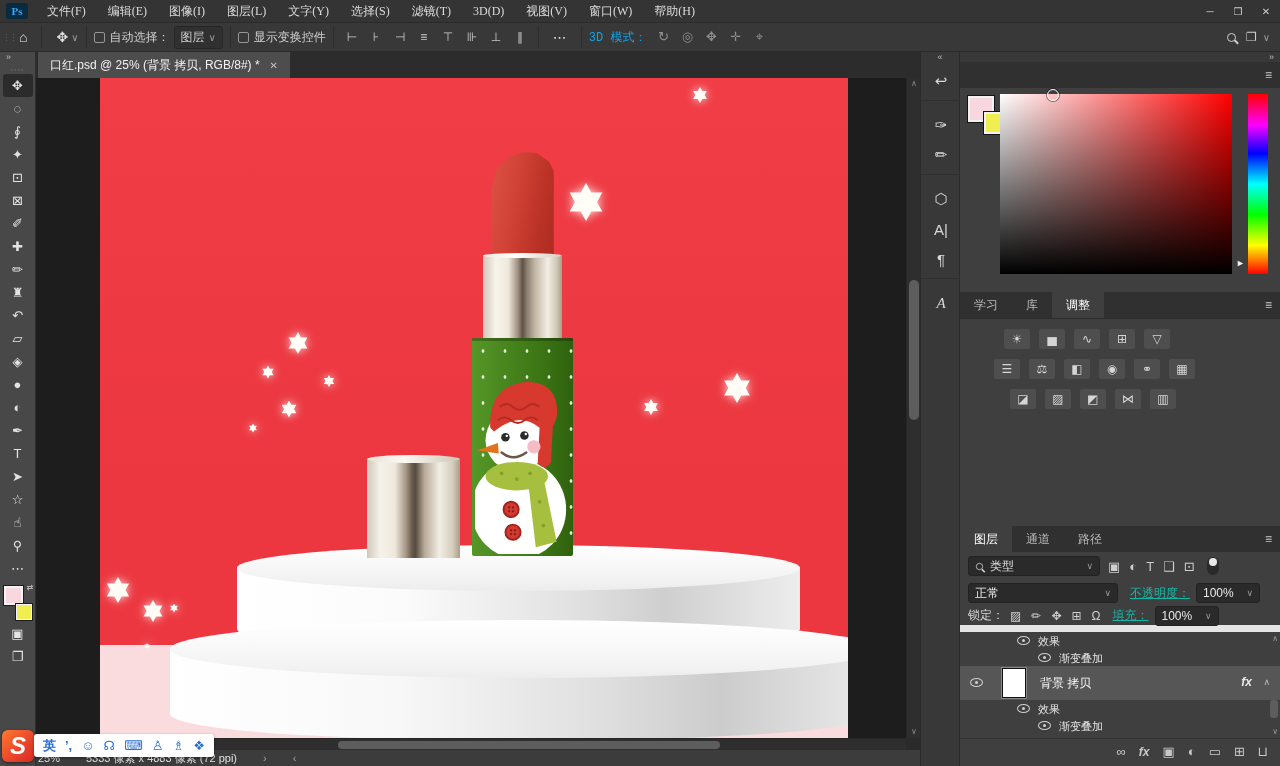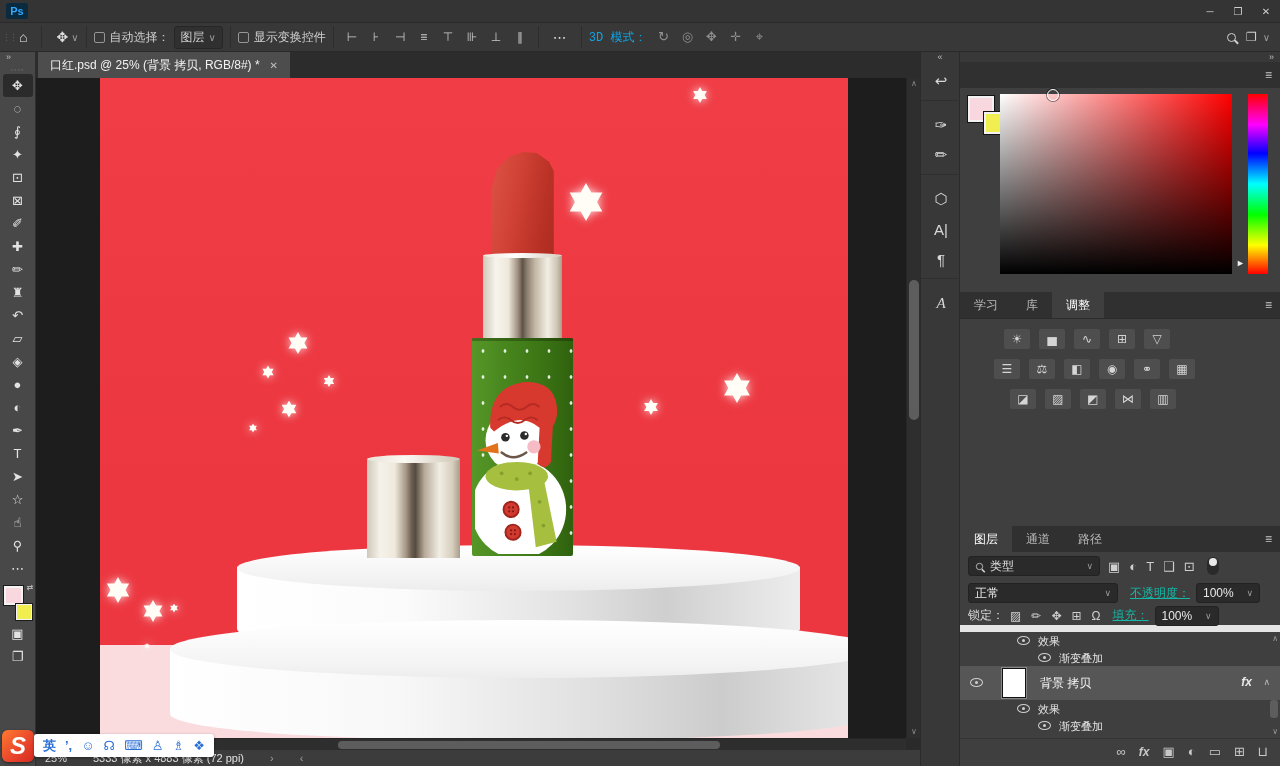--- a/index.html
+++ b/index.html
@@ -2,21 +2,21 @@
 <html><head>
 <meta charset="utf-8">
 <style>
   * { margin:0; padding:0; box-sizing:border-box; }
   html,body { width:1280px; height:766px; background:#1e1e1e; overflow:hidden;
     font-family:"Liberation Sans","DejaVu Sans",sans-serif; font-size:12px; color:#d6d6d6; }
   #app { position:relative; width:1280px; height:766px; }
 
   
   .menubar { position:absolute; left:0; top:0; width:1280px; height:22px; background:#343434;
-    display:flex; align-items:center; }
+    display:flex; align-items:center;font-family:Liberation Serif, serif; }
   .ps-logo { width:22px; height:16px; margin:0 8px 0 6px; background:#0a2a3f; color:#31a8ff;
     font-weight:bold; font-size:11px; display:flex; align-items:center; justify-content:center; border-radius:2px; }
   .menu-item { padding:0 11px; height:22px; line-height:22px; color:#dcdcdc; cursor:default; }
   .win-btns { margin-left:auto; display:flex; }
   .win-btn { width:28px; height:22px; display:flex; align-items:center; justify-content:center; color:#cfcfcf; font-size:10px; }
 
   
   .optionsbar { position:absolute; left:0; top:22px; width:1280px; height:30px; background:#383838;
     border-top:1px solid #2a2a2a; border-bottom:1px solid #2a2a2a; display:flex; align-items:center; color:#cfcfcf; }
   .ob-grip { color:#5a5a5a; font-size:9px; letter-spacing:-2px; width:10px; margin-left:2px; }
@@ -98,21 +98,21 @@
 
   
   .vscroll { position:absolute; left:870px; top:26px; width:14px; height:660px; background:#2e2e2e; border-left:1px solid #262626; }
   .vscroll .arr { position:absolute; left:0; width:14px; height:12px; color:#8a8a8a; font-size:8px; text-align:center; line-height:12px; }
   .vscroll .thumb { position:absolute; left:2px; top:202px; width:10px; height:140px; background:#5d5d5d; border-radius:5px; }
   .hscroll { position:absolute; left:0; top:686px; width:870px; height:12px; background:#2e2e2e; border-top:1px solid #262626; }
   .hscroll .thumb { position:absolute; left:302px; top:2px; width:382px; height:8px; background:#5d5d5d; border-radius:4px; }
   .scroll-corner { position:absolute; left:870px; top:686px; width:14px; height:12px; background:#2a2a2a; }
   .statusbar { position:absolute; left:0; top:698px; width:884px; height:16px; background:#3c3c3c;
     display:flex; align-items:center; font-size:11px; color:#e0e0e0; }
-  .status-zoom { margin-left:9px; width:40px; }
+  .status-zoom { margin-left:2px; width:40px; }
   .status-info { margin-left:8px; }
   .status-arrow { margin-left:26px; color:#9f9f9f; }
 
   
   .rail { position:absolute; left:920px; top:52px; width:40px; height:714px; background:#383838; border-left:1px solid #2b2b2b; border-right:1px solid #2b2b2b; }
   .rail .collapse { height:14px; text-align:center; color:#bdbdbd; font-size:9px; }
   .rail-item { width:40px; height:30px; display:flex; align-items:center; justify-content:center; font-size:15px; color:#d8d8d8; }
   .rail-item.divider { height:10px; font-size:0; border-top:1px solid #2f2f2f; margin-top:4px; }
   .rail-item.italic { font-style:italic; font-family:"Liberation Serif",serif; }
 
@@ -181,20 +181,34 @@
     display:flex; align-items:center; gap:9px; padding:0 9px; z-index:20; box-shadow:0 1px 3px rgba(0,0,0,.4); }
   .ime-item { color:#2a6fd6; font-size:13px; font-weight:bold; }
 </style>
 </head>
 <body>
 
 <div id="app">
 
   <div class="menubar">
     <div class="ps-logo">Ps</div>
+    <div style="display:flex;">
+
+    <span class="menu-item">文件(F)</span>
+        <span class="menu-item">编辑(E)</span>
+        <span class="menu-item">图像(I)</span>
+        <span class="menu-item">图层(L)</span>
+        <span class="menu-item">文字(Y)</span>
+        <span class="menu-item">选择(S)</span>
+        <span class="menu-item">滤镜(T)</span>
+        <span class="menu-item">3D(D)</span>
+        <span class="menu-item">视图(V)</span>
+        <span class="menu-item">窗口(W)</span>
+        <span class="menu-item">帮助(H)</span>
+      </div>
     <div class="win-btns">
       <span class="win-btn">─</span>
       <span class="win-btn">❐</span>
       <span class="win-btn">✕</span>
     </div>
   </div>
 
   <div class="optionsbar">
     <span class="ob-grip">⋮⋮</span>
     <span class="ob-icon">⌂</span>

